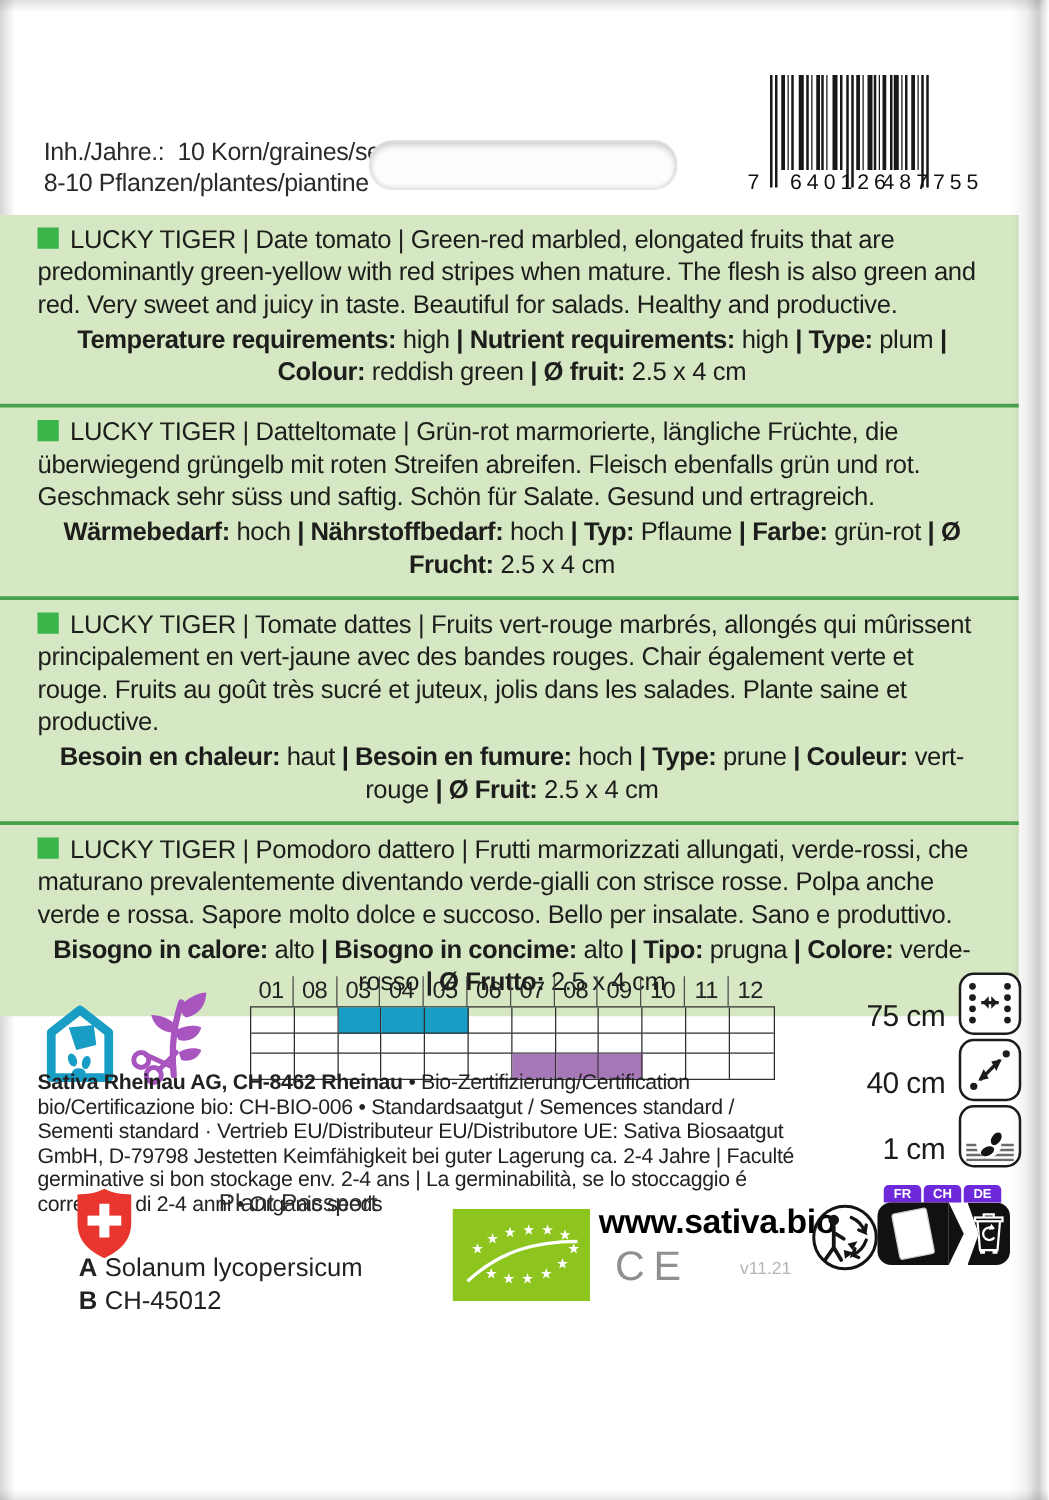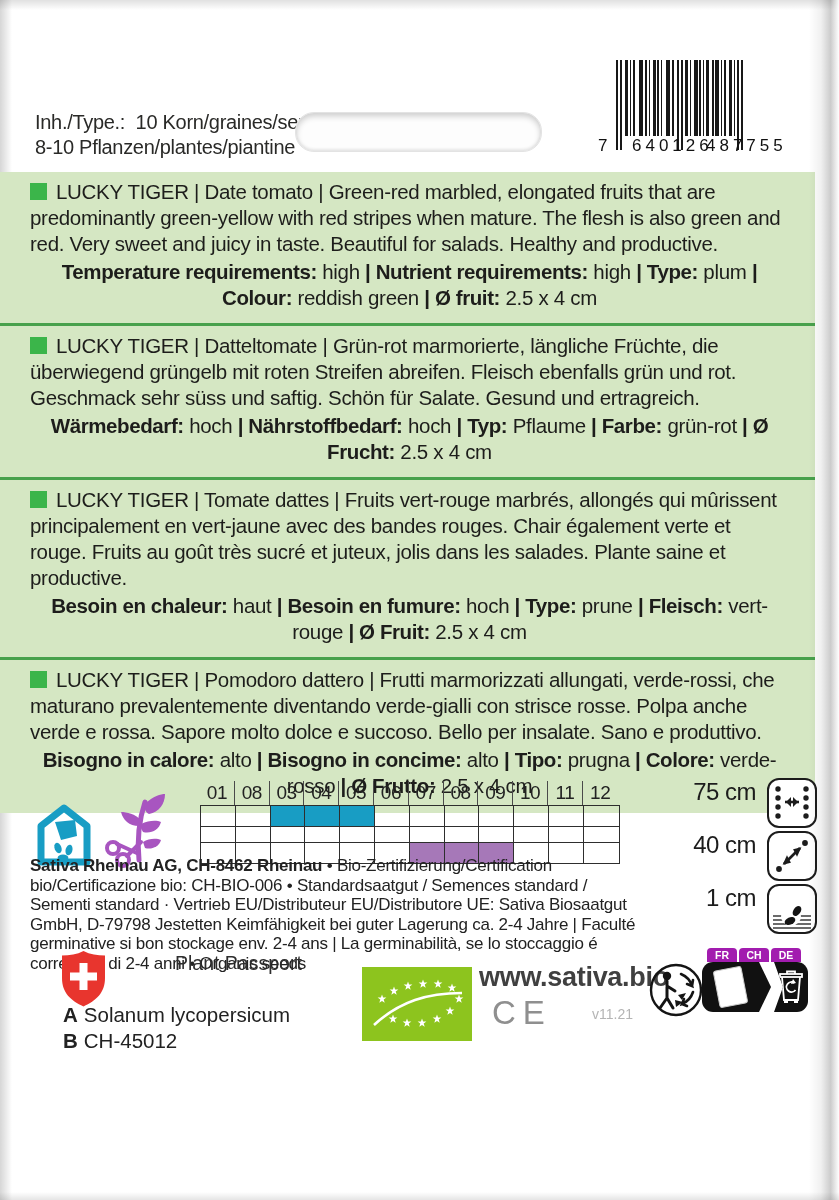--- a/index.html
+++ b/index.html
@@ -48,63 +48,63 @@
   .cal-body .cell.last-col{border-right:none;}
   .cal-body .cell.last-row{border-bottom:none;}
 
   
   .cal-icons{position:absolute;left:33px;top:790px;display:flex;align-items:flex-end;gap:6px;}
 
   
   .company{position:absolute;left:30px;top:856px;width:614px;font-size:17px;line-height:19.6px;letter-spacing:-0.25px;color:#222;}
 
   
-  .spacing-row{position:absolute;display:flex;align-items:flex-start;gap:11px;}
+  .spacing-row{position:absolute;display:flex;align-items:flex-end;gap:11px;}
   .spacing-label{width:66px;text-align:right;font-size:24px;color:#1c1c1c;letter-spacing:-0.5px;}
   .spacing-box{width:46px;height:46px;border:2.6px solid #1c1c1c;border-radius:12px;display:flex;align-items:center;justify-content:center;background:#fff;}
   .sp1{left:690px;top:778px;} .sp2{left:690px;top:831px;} .sp3{left:690px;top:884px;}
 
   
   .swiss-shield{position:absolute;left:60px;top:950px;}
   .passport-title{position:absolute;left:175px;top:952px;font-size:19.5px;color:#2e2e2e;}
   .passport-a{position:absolute;left:63px;top:1003px;font-size:20.5px;color:#222;}
   .passport-b{position:absolute;left:63px;top:1029px;font-size:20.5px;color:#222;}
   .passport-a b,.passport-b b{margin-right:6px;}
 
   
   .eu-bio{position:absolute;left:362px;top:967px;}
 
   
-  .website{position:absolute;left:479px;top:962px;font-size:27px;font-weight:bold;color:#404040;letter-spacing:-0.3px;}
+  .website{position:absolute;left:479px;top:962px;font-size:27px;font-weight:bold;color:#000000;letter-spacing:-0.3px;}
   .ce-mark{position:absolute;left:480px;top:994px;font-size:33px;color:#8f8f8f;letter-spacing:7px;margin-left:12px;}
   .version{position:absolute;left:592px;top:1006px;font-size:14px;color:#b4b4b4;}
 
   
   .triman{position:absolute;left:648px;top:962px;}
 
   
   .disposal{position:absolute;left:702px;top:948px;width:106px;}
   .disposal-tabs{display:flex;gap:2px;padding-left:5px;}
-  .disposal-tab{background:#a21caf;color:#fff;font-size:10.5px;font-weight:bold;padding:1px 0 0 0;width:30px;text-align:center;border-radius:4px 4px 0 0;height:13px;line-height:12px;}
+  .disposal-tab{background:#6d28d9;color:#fff;font-size:10.5px;font-weight:bold;padding:1px 0 0 0;width:30px;text-align:center;border-radius:4px 4px 0 0;height:13px;line-height:12px;}
   .disposal-body{display:flex;height:50px;margin-top:0;}
   .d-left{position:relative;width:57px;background:#111;border-radius:11px 0 0 11px;display:flex;align-items:center;justify-content:center;}
   .d-point{width:0;height:0;border-top:25px solid transparent;border-bottom:25px solid transparent;border-left:12px solid #111;}
   .d-right-wrap{margin-left:3px;width:34px;height:50px;border-radius:0 11px 11px 0;overflow:hidden;}
   .d-right{width:100%;height:100%;background:#111;clip-path:polygon(0 0,100% 0,100% 100%,0 100%,9px 50%);display:flex;align-items:center;justify-content:center;}
   .envelope{width:27px;height:36px;background:#fff;border-radius:3px;transform:rotate(-11deg);border:1px solid #ccc;}
 </style>
 </head>
 <body>
 
 <div id="page">
   <div class="edge-top"></div>
   <div class="edge-left"></div>
 
   <div class="contents">
-    <div><span>Inh./Type.:</span>&nbsp;&nbsp;<span>10 Korn/graines/semi</span></div>
+    <div><span>Inh./Jahre.:</span>&nbsp;&nbsp;<span>10 Korn/graines/semi</span></div>
     <div>8-10 Pflanzen/plantes/piantine</div>
   </div>
 
   <div class="hang-slot"></div>
 
   <div class="barcode">
     <div class="bars">
         <div class="bar long" style="width: 2px; margin-right: 2px;"></div>
         <div class="bar long" style="width: 2px; margin-right: 3px;"></div>
         <div class="bar" style="width: 3px; margin-right: 2px;"></div>
@@ -144,21 +144,21 @@
       <div class="lang-block">
         <p class="intro"><span class="bullet"></span>LUCKY TIGER | Date tomato | Green-red marbled, elongated fruits that are predominantly green-yellow with red stripes when mature. The flesh is also green and red. Very sweet and juicy in taste. Beautiful for salads. Healthy and productive.</p>
         <p class="specs"><b>Temperature requirements:</b> high<b> | </b><b>Nutrient requirements:</b> high<b> | </b><b>Type:</b> plum<b> | </b><b>Colour:</b> reddish green<b> | </b><b>Ø fruit:</b> 2.5 x 4 cm</p>
       </div>
       <div class="lang-block">
         <p class="intro"><span class="bullet"></span>LUCKY TIGER | Datteltomate | Grün-rot marmorierte, längliche Früchte, die überwiegend grüngelb mit roten Streifen abreifen. Fleisch ebenfalls grün und rot. Geschmack sehr süss und saftig. Schön für Salate. Gesund und ertragreich.</p>
         <p class="specs"><b>Wärmebedarf:</b> hoch<b> | </b><b>Nährstoffbedarf:</b> hoch<b> | </b><b>Typ:</b> Pflaume<b> | </b><b>Farbe:</b> grün-rot<b> | </b><b>Ø Frucht:</b> 2.5 x 4 cm</p>
       </div>
       <div class="lang-block">
         <p class="intro"><span class="bullet"></span>LUCKY TIGER | Tomate dattes | Fruits vert-rouge marbrés, allongés qui mûrissent principalement en vert-jaune avec des bandes rouges. Chair également verte et rouge. Fruits au goût très sucré et juteux, jolis dans les salades. Plante saine et productive.</p>
-        <p class="specs"><b>Besoin en chaleur:</b> haut<b> | </b><b>Besoin en fumure:</b> hoch<b> | </b><b>Type:</b> prune<b> | </b><b>Fleisch:</b> vert-rouge<b> | </b><b>Ø Fruit:</b> 2.5 x 4 cm</p>
+        <p class="specs"><b>Besoin en chaleur:</b> haut<b> | </b><b>Besoin en fumure:</b> hoch<b> | </b><b>Type:</b> prune<b> | </b><b>Couleur:</b> vert-rouge<b> | </b><b>Ø Fruit:</b> 2.5 x 4 cm</p>
       </div>
       <div class="lang-block">
         <p class="intro"><span class="bullet"></span>LUCKY TIGER | Pomodoro dattero | Frutti marmorizzati allungati, verde-rossi, che maturano prevalentemente diventando verde-gialli con strisce rosse. Polpa anche verde e rossa. Sapore molto dolce e succoso. Bello per insalate. Sano e produttivo.</p>
         <p class="specs"><b>Bisogno in calore:</b> alto<b> | </b><b>Bisogno in concime:</b> alto<b> | </b><b>Tipo:</b> prugna<b> | </b><b>Colore:</b> verde-rosso<b> | </b><b>Ø Frutto:</b> 2.5 x 4 cm</p>
       </div>
     </div>
 
   <div class="cal-icons">
     <span>
       <svg width="62" height="72" viewBox="0 0 62 72">

